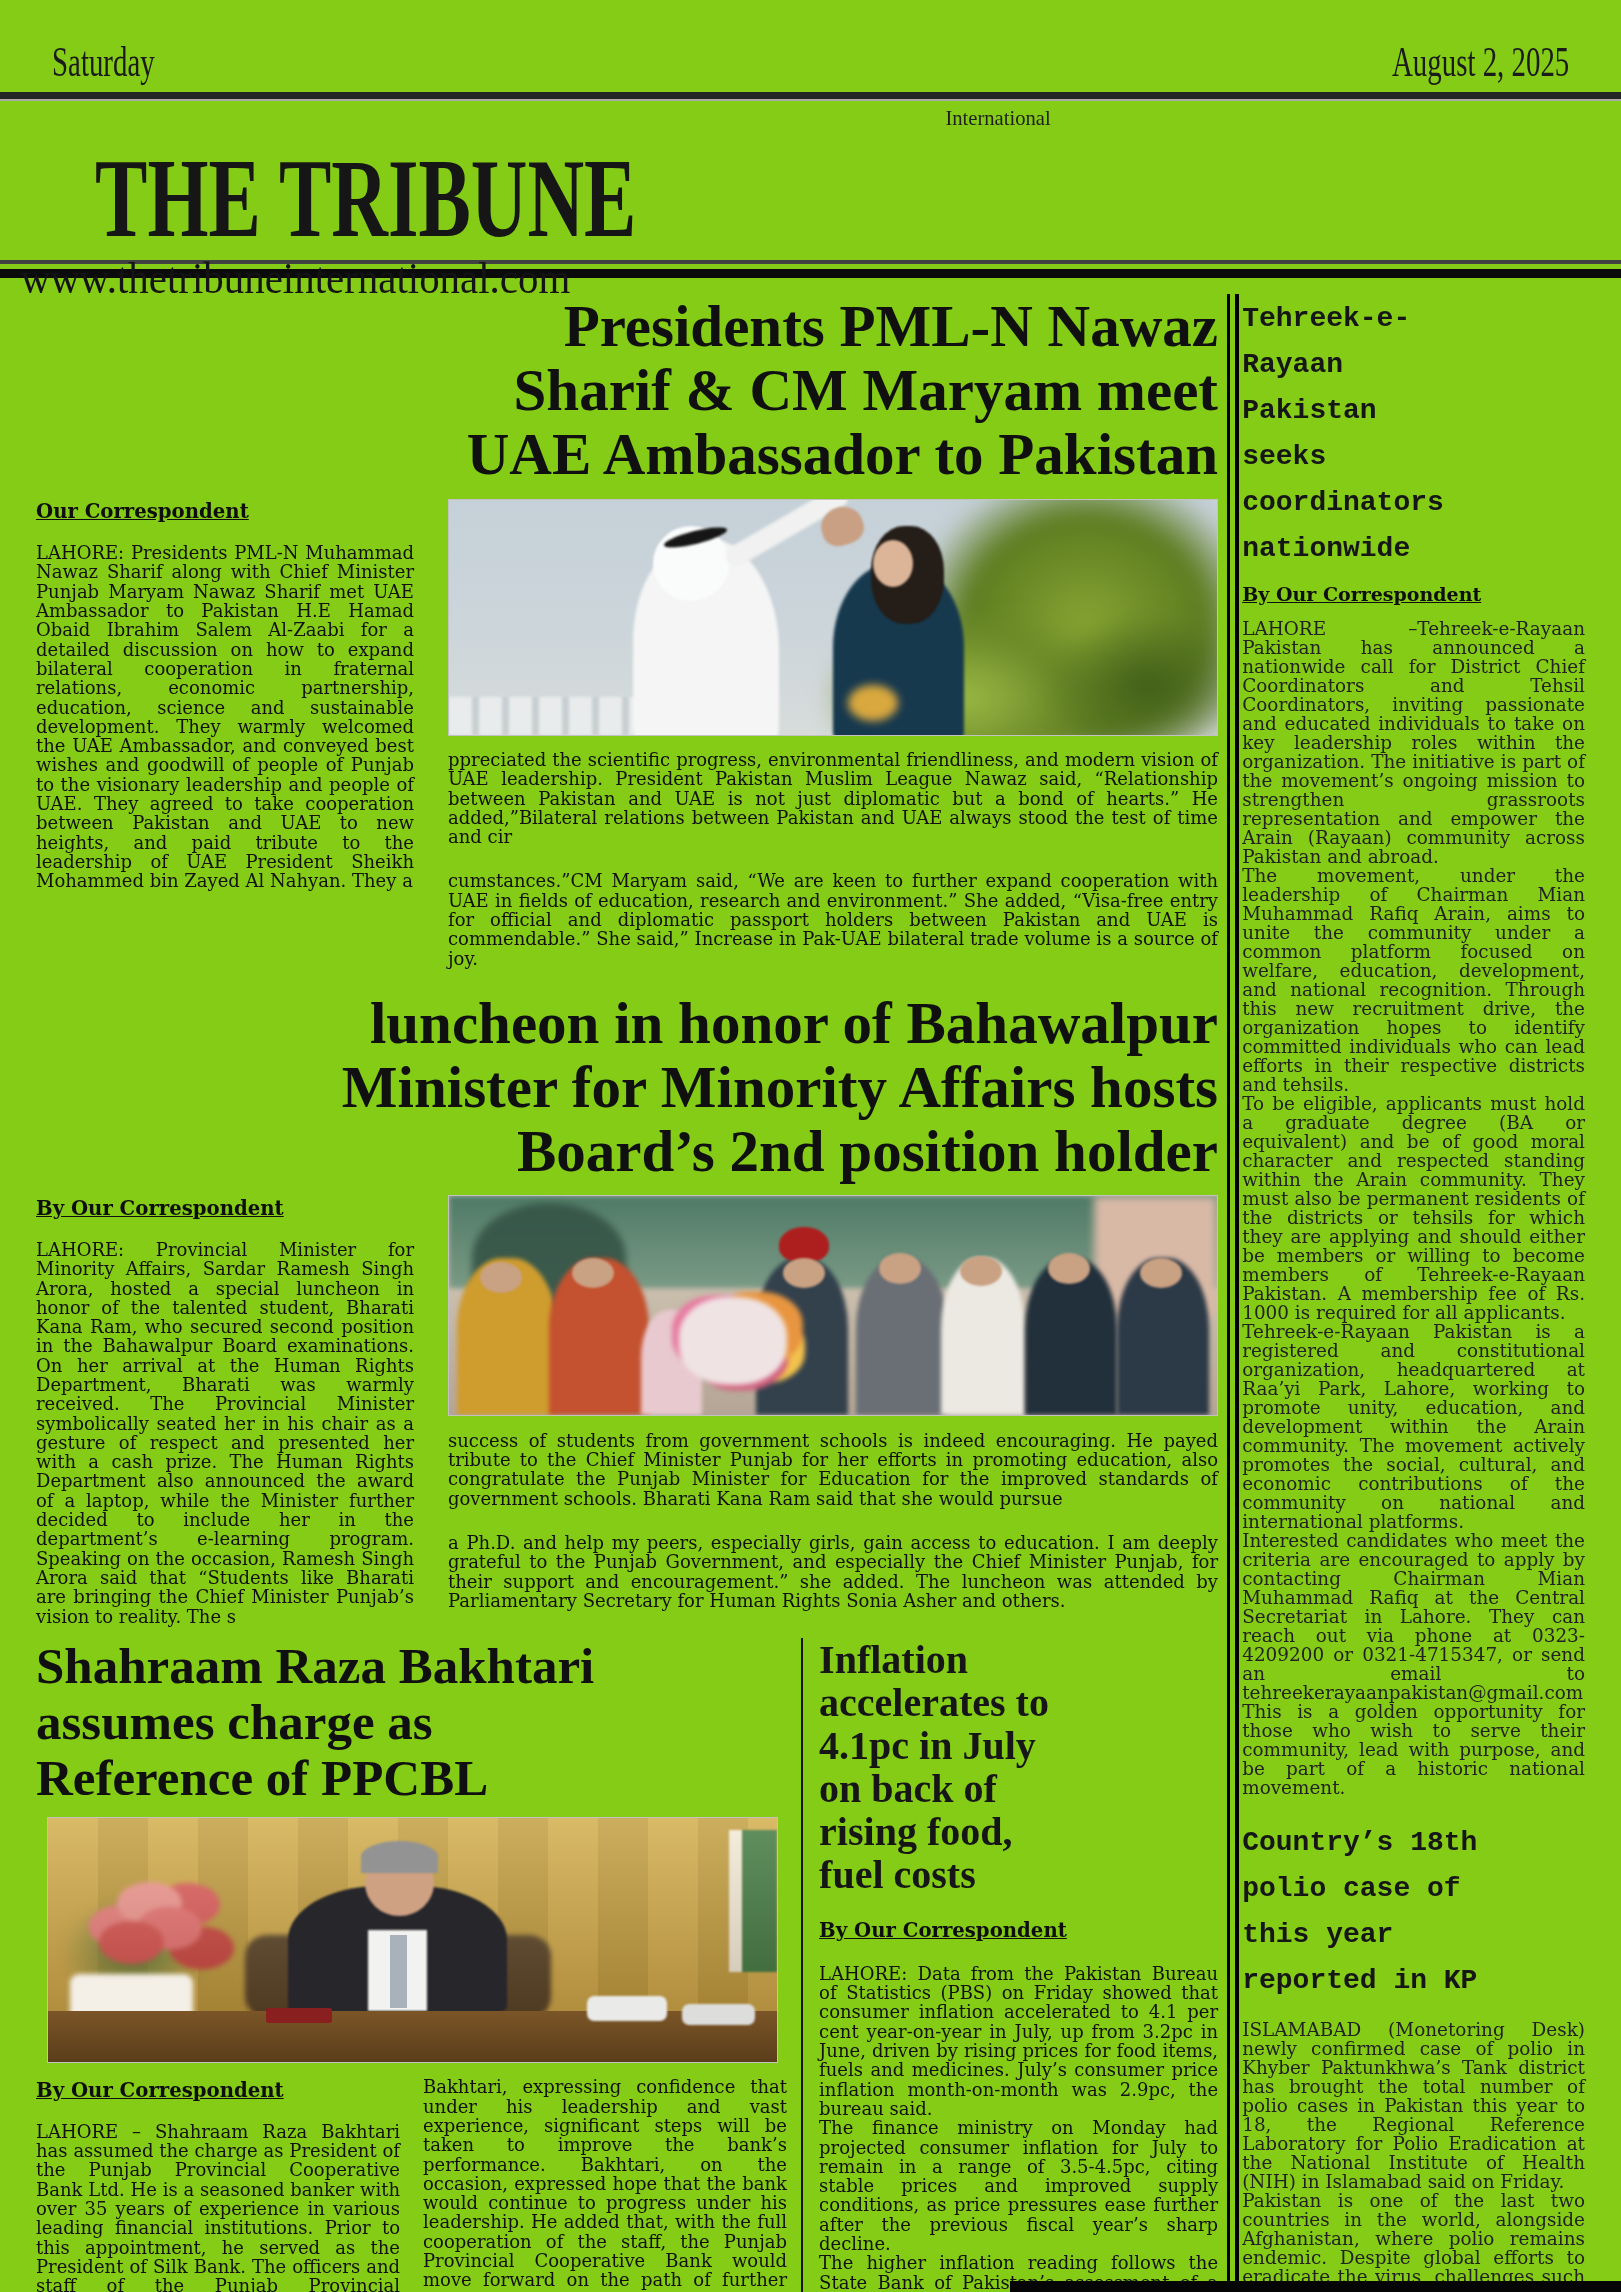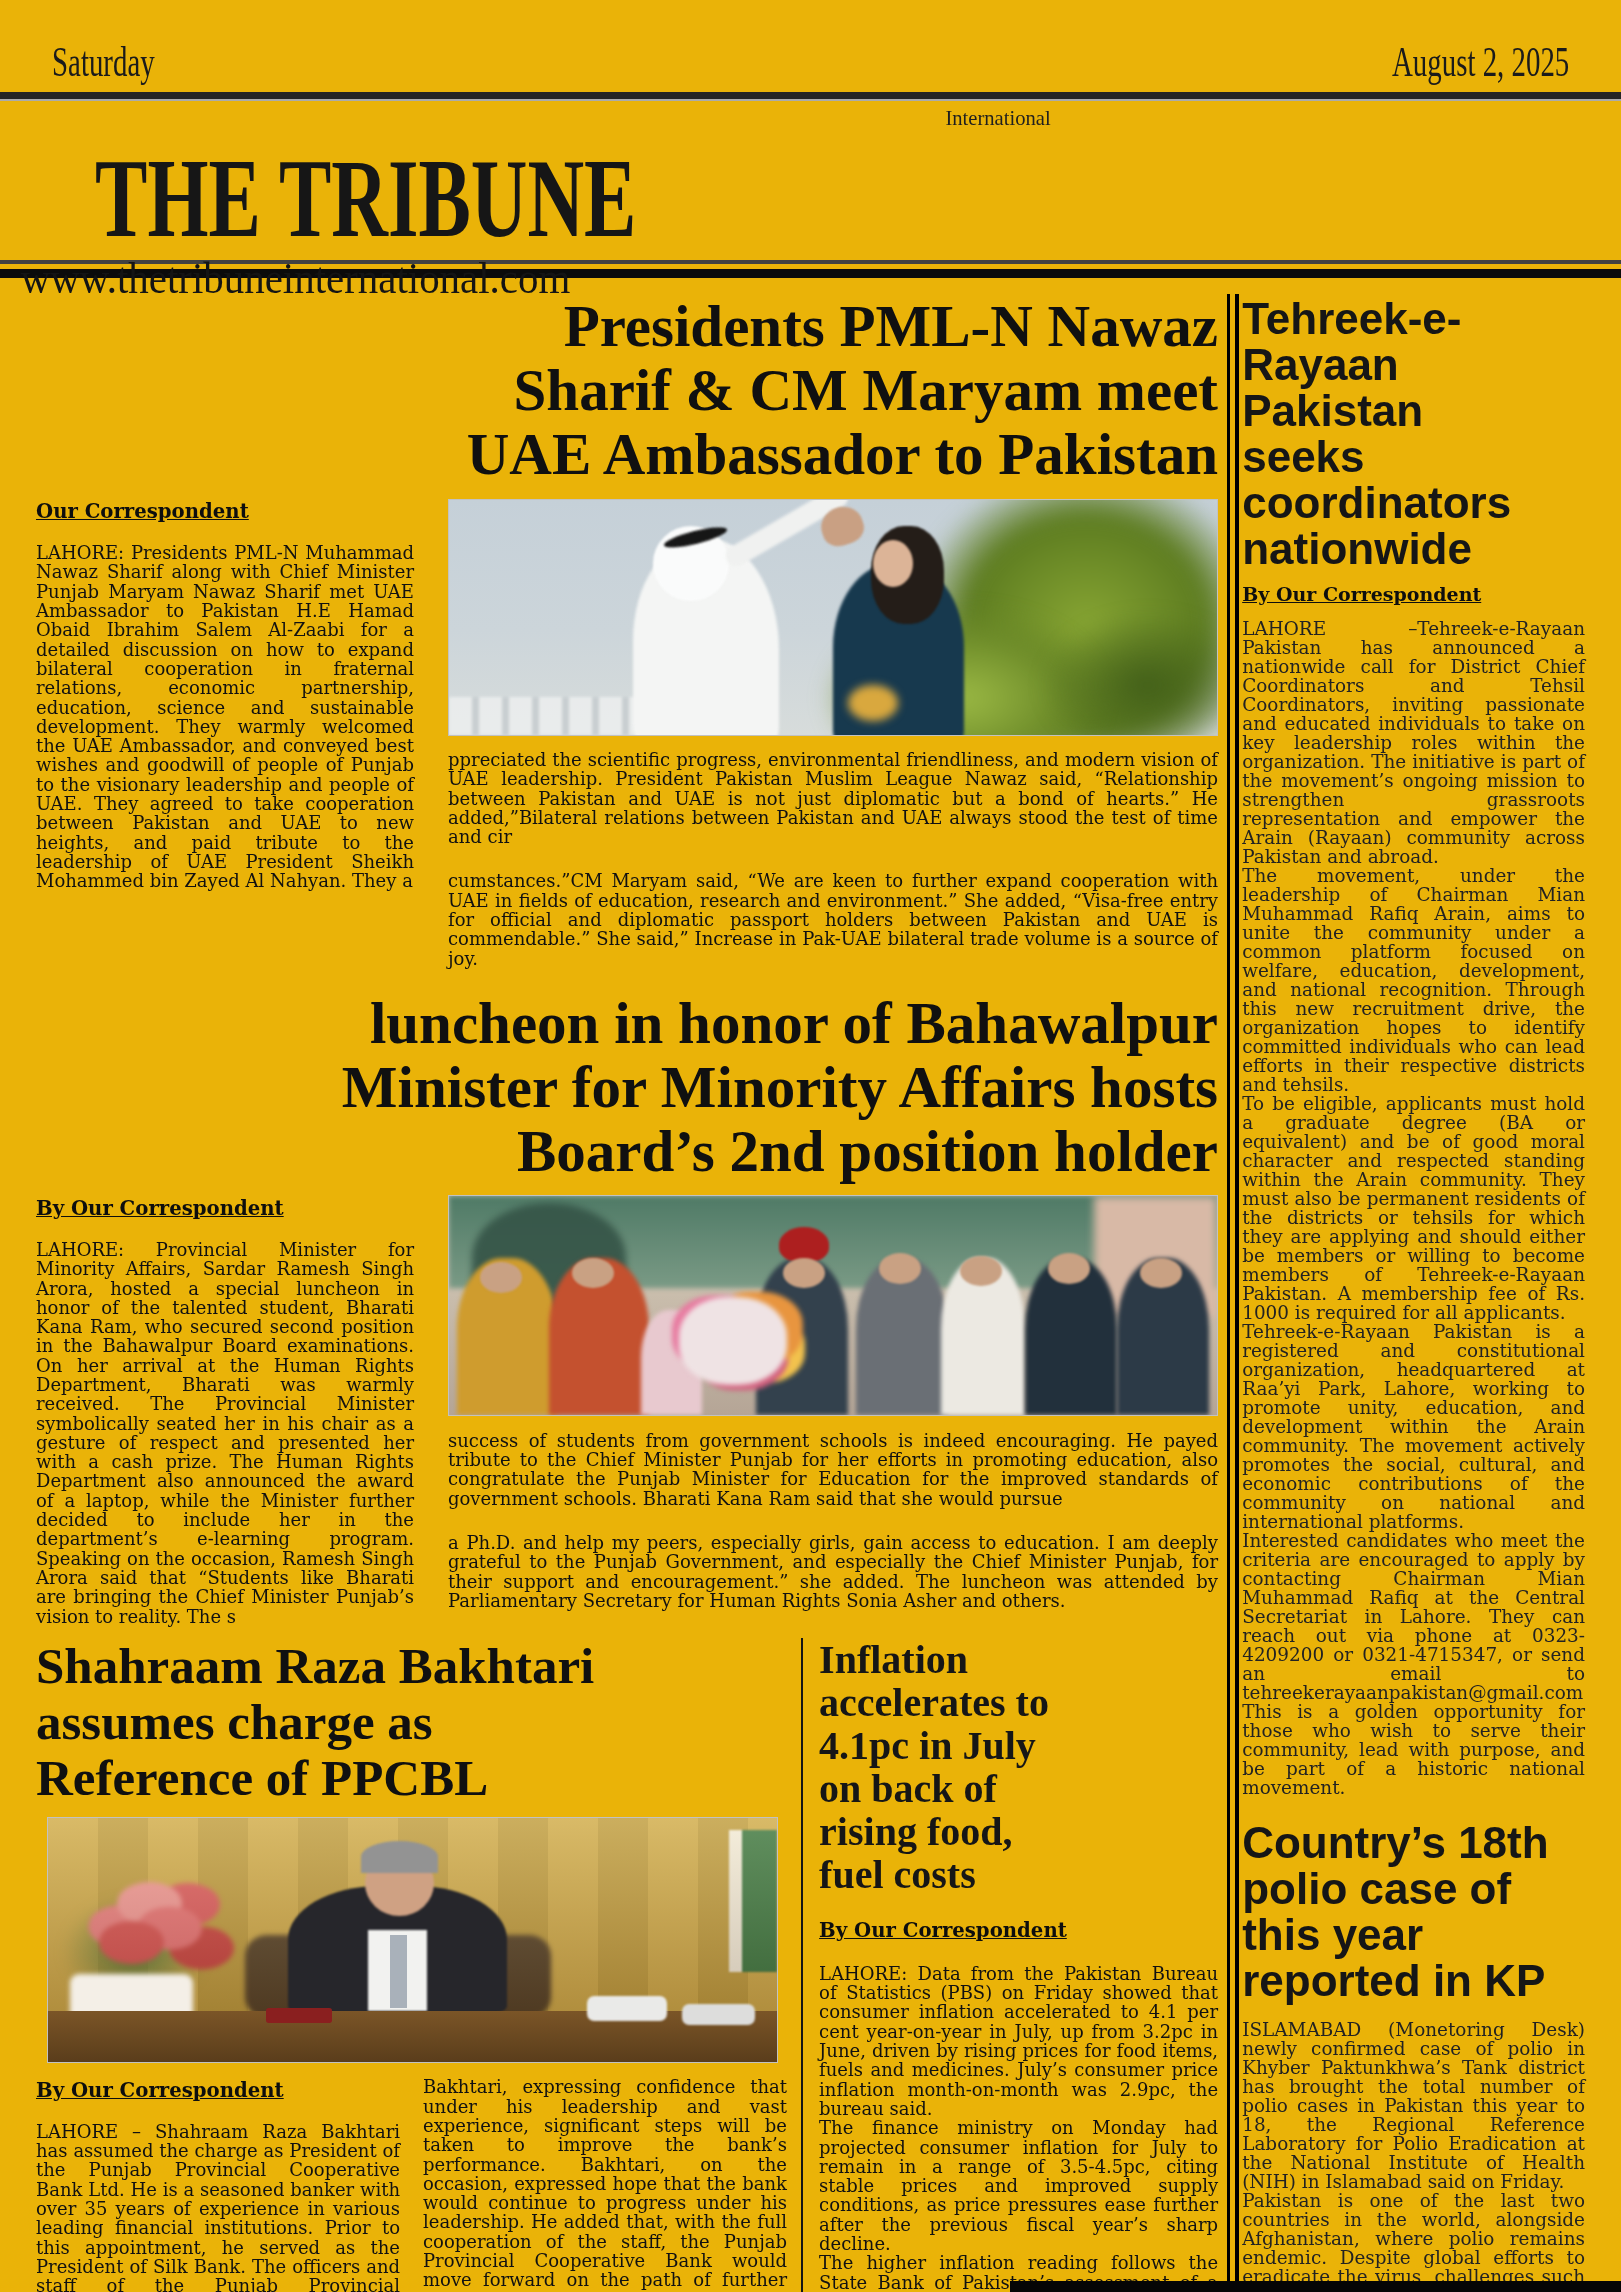--- a/index.html
+++ b/index.html
@@ -1,16 +1,16 @@
 <!DOCTYPE html>
 <html style="font-size:14.3px"><head>
 <meta charset="utf-8">
 <style>
   html,body { margin:0; padding:0; background:#e9e9e9; }
-  .page { position:relative; width:1621px; height:2293px; background:#eab308;
+  .page { position:relative; width:1621px; height:2293px; background:#84cc16;
           font-family:"DejaVu Serif", serif; color:#111; overflow:hidden; margin:0 auto; }
 
   
   .dateline { display:flex; justify-content:space-between; padding:39px 52px 0; 
               font-family:"Liberation Serif", serif; font-size:38px; color:#1b1b1b; }
   .dl-left  { transform:scale(0.76,1.12); transform-origin:left center; }
   .dl-right { transform:scale(0.76,1.12); transform-origin:right center; }
   .rule1 { margin-top:9px; height:7.2px; background:#252525; border-bottom:2.7px solid #ababab; }
   .masthead { position:relative; height:159px; }
   .edition { position:absolute; left:998px; top:5.4px; transform:translateX(-50%);
@@ -28,21 +28,21 @@
   .content { display:flex; align-items:stretch; padding:0 36px; margin-top:16px; }
   .main { width:1182px; flex:none; }
   .vdouble { flex:none; width:11.6px; margin:0 3.6px 0 9px;
              background:linear-gradient(90deg,#000 0 2.7px,transparent 2.7px 8px,#000 8px 10.7px); }
   .sidebar { flex:1; padding-top:1.8px; }
 
   
   .h-big  { font-family:"Liberation Serif", serif; font-weight:700; font-size:59px; line-height:64px; color:#101010;text-align:right; }
   .h-mid  { font-family:"Liberation Serif", serif; font-weight:700; font-size:51px; line-height:56px; color:#101010; }
   .h-inf  { font-family:"Liberation Serif", serif; font-weight:700; font-size:40px; line-height:43px; color:#161616; }
-  .h-side { font-family:Liberation Sans, sans-serif; font-weight:700; font-size:44px; line-height:46px; color:#161616; }
+  .h-side { font-family:Liberation Mono, monospace; font-weight:700; font-size:28px; line-height:46px; color:#161616; }
   .byline { font-size:19.7px; font-weight:bold; text-decoration:underline; margin:1.8px 0 19.7px; color:#0e0e0e; }
   .btxt { font-size:18px; line-height:19.3px; text-align:justify; }
   .btxt p { margin:0; }
   .side-btxt { font-size:18.4px; line-height:19px; text-align:justify; color:#222; }
   .side-btxt p { margin:0; }
 
   .art-cols { display:flex; gap:34px; margin-top:12.5px; }
   .colL { width:378px; flex:none; }
   .colR { flex:1; min-width:0; }
   .tworow { display:flex; gap:25px;flex-direction:column; }

